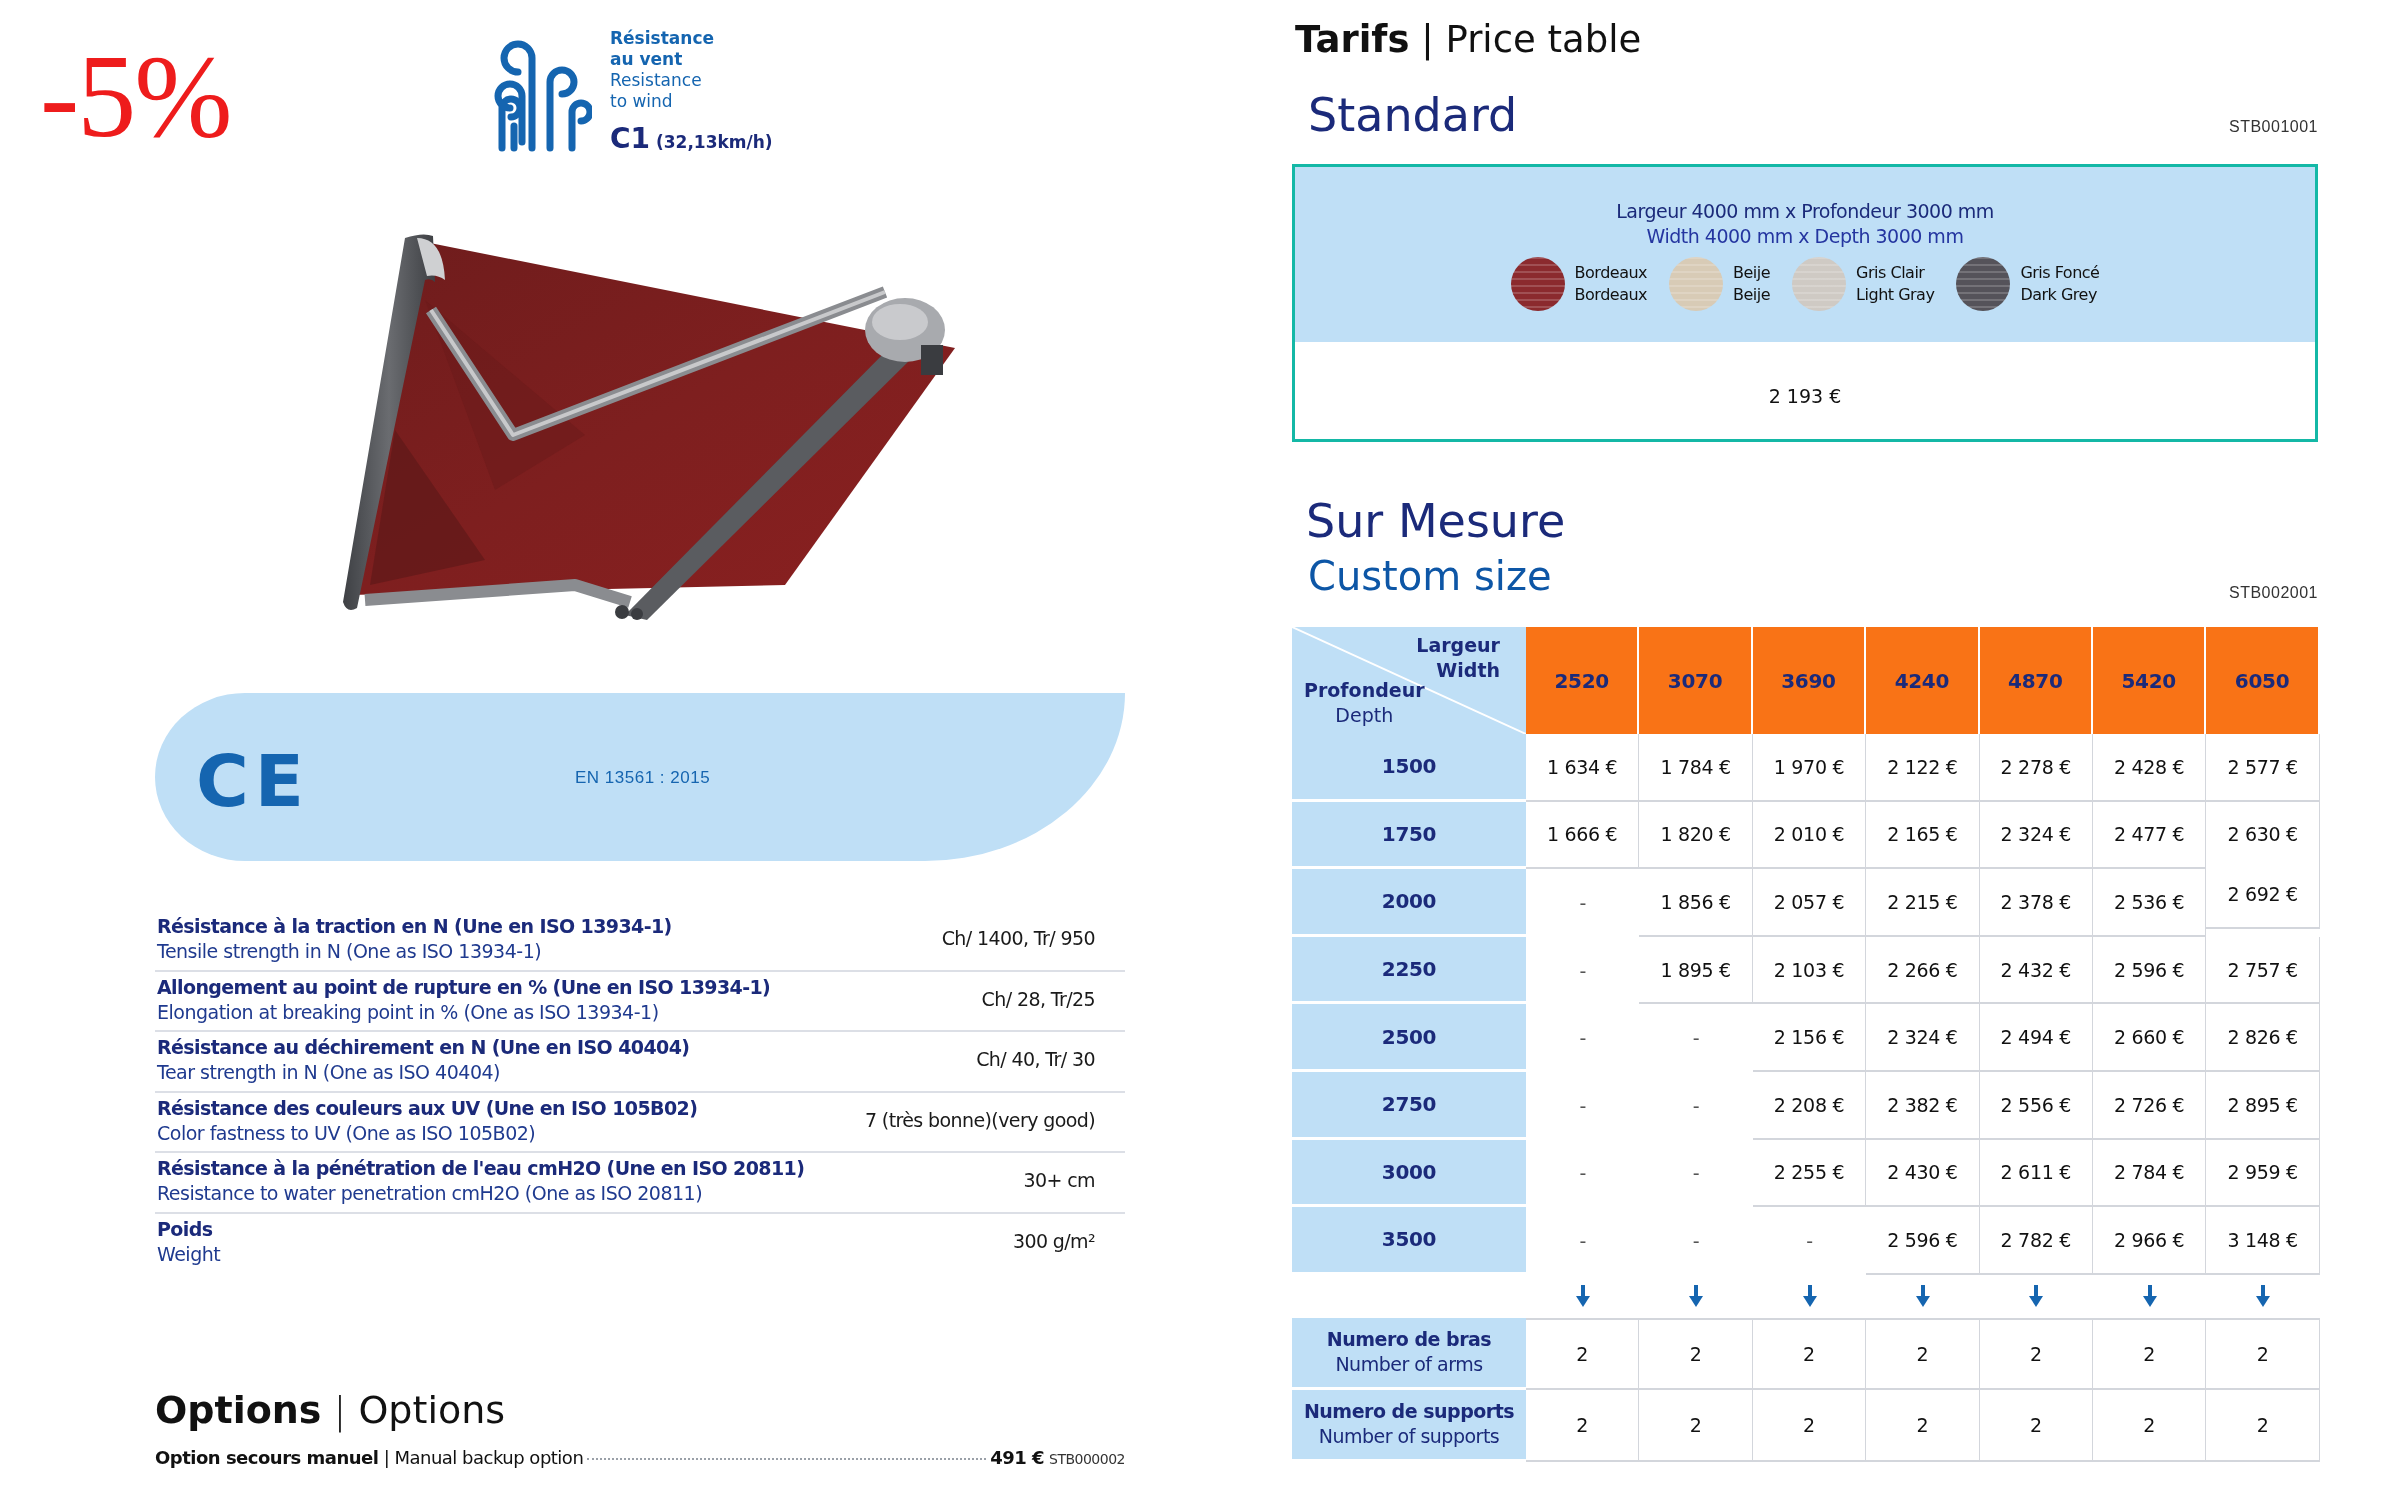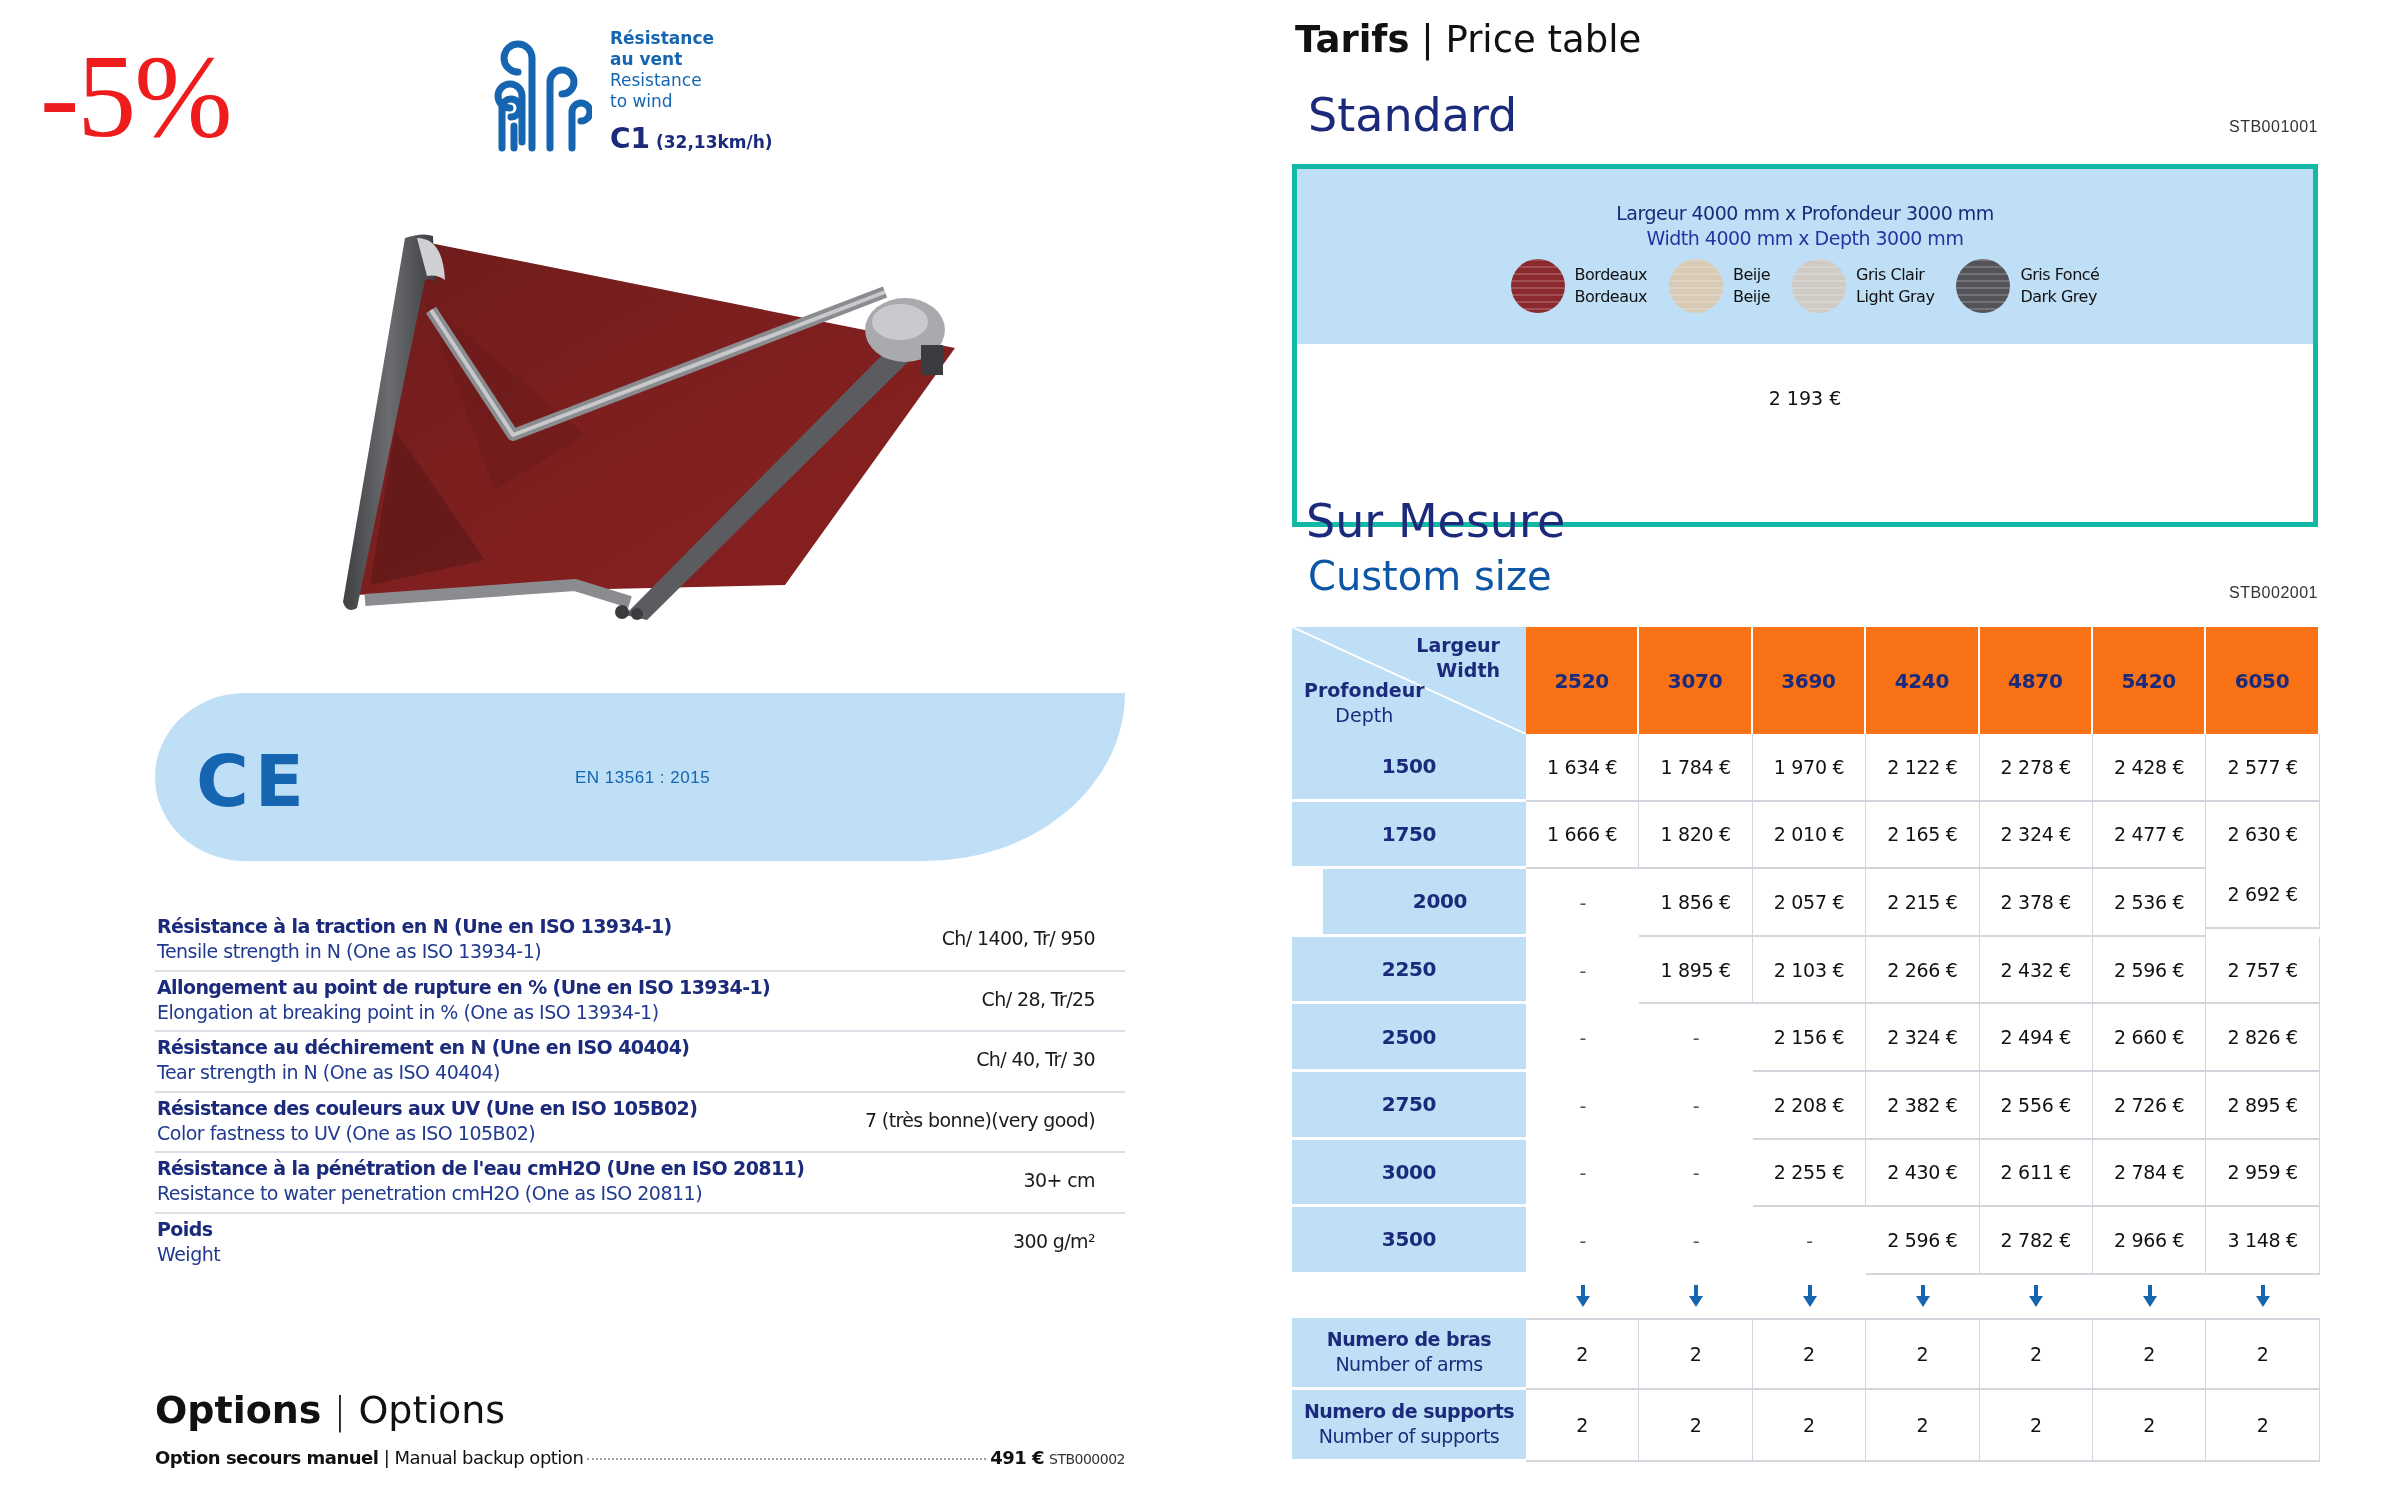--- a/index.html
+++ b/index.html
@@ -43,21 +43,21 @@
   .opt-line .lbl b { font-weight:bold; }
   .opt-line .dots { flex:1; border-bottom:2px dotted #9aa0a8; margin:0 4px; transform:translateY(-4px); }
   .opt-line .price { font-weight:bold; }
   .opt-line .code { font-size:14px; margin-left:5px; color:#333; }
 
   
   .tarifs { left:1295px; top:18px; font-size:37px; color:#111; }
   .tarifs b { font-weight:bold; }
   .h-standard { left:1308px; top:88px; font-size:46px; color:#1b2a7a; }
   .code-r { font-size:16px; color:#333; letter-spacing:0.5px; font-family:"Liberation Sans", sans-serif; }
-  .std-box { left:1292px; top:164px; width:1026px; height:363px; border:5px solid #14b8a6; box-sizing:border-box; }
+  .std-box { left:1292px; top:164px; width:1026px; height:278px; border:3px solid #14b8a6; box-sizing:border-box; }
   .std-top { position:absolute; left:0; top:0; right:0; height:175px; background:#bfdff6; }
   .std-l1 { position:absolute; left:0; right:0; top:33px; text-align:center; font-size:19px; color:#1b2a7a; letter-spacing:-0.5px; }
   .std-l2 { position:absolute; left:0; right:0; top:58px; text-align:center; font-size:19px; color:#2435a0; letter-spacing:-0.5px; }
   .swatches { position:absolute; left:0; right:0; top:90px; display:flex; justify-content:center; gap:22px; }
   .sw { display:flex; align-items:center; gap:10px; }
   .sw .dot { width:54px; height:54px; border-radius:50%; 
      background-image: repeating-linear-gradient(180deg, rgba(255,255,255,0.18) 0 2px, rgba(0,0,0,0) 2px 7px); }
   .sw .txt { font-size:16px; line-height:22px; color:#111; letter-spacing:-0.5px; }
   .std-price { position:absolute; left:0; right:0; top:218px; text-align:center; font-size:19px; color:#111; }
 
@@ -243,21 +243,21 @@
     <div class="cell pcell" style="left: 801px; top: 107px; width: 113.4px; height: 67.6px;">2 428 €</div>
     <div class="cell pcell" style="left: 914.4px; top: 107px; width: 113.4px; height: 67.6px;">2 577 €</div>
     <div class="cell rcell" style="left: 0px; top: 174.6px; width: 234px; height: 67.6px;">1750</div>
     <div class="cell pcell" style="left: 234px; top: 174.6px; width: 113.4px; height: 67.6px;">1 666 €</div>
     <div class="cell pcell" style="left: 347.4px; top: 174.6px; width: 113.4px; height: 67.6px;">1 820 €</div>
     <div class="cell pcell" style="left: 460.8px; top: 174.6px; width: 113.4px; height: 67.6px;">2 010 €</div>
     <div class="cell pcell" style="left: 574.2px; top: 174.6px; width: 113.4px; height: 67.6px;">2 165 €</div>
     <div class="cell pcell" style="left: 687.6px; top: 174.6px; width: 113.4px; height: 67.6px;">2 324 €</div>
     <div class="cell pcell" style="left: 801px; top: 174.6px; width: 113.4px; height: 67.6px;">2 477 €</div>
     <div class="cell pcell" style="left: 914.4px; top: 174.6px; width: 113.4px; height: 67.6px;">2 630 €</div>
-    <div class="cell rcell" style="left: 0px; top: 242.2px; width: 234px; height: 67.6px; margin-left: 31px;">2000</div>
+    <div class="cell rcell" style="left: 0px; top: 242.2px; width: 234px; height: 67.6px;">2000</div>
     <div class="cell pcell dash" style="left: 234px; top: 242.2px; width: 113.4px; height: 67.6px;">-</div>
     <div class="cell pcell" style="left: 347.4px; top: 242.2px; width: 113.4px; height: 67.6px;">1 856 €</div>
     <div class="cell pcell" style="left: 460.8px; top: 242.2px; width: 113.4px; height: 67.6px;">2 057 €</div>
     <div class="cell pcell" style="left: 574.2px; top: 242.2px; width: 113.4px; height: 67.6px;">2 215 €</div>
     <div class="cell pcell" style="left: 687.6px; top: 242.2px; width: 113.4px; height: 67.6px;">2 378 €</div>
     <div class="cell pcell" style="left: 801px; top: 242.2px; width: 113.4px; height: 67.6px;">2 536 €</div>
     <div class="cell pcell" style="left: 914.4px; top: 234px; width: 113.4px; height: 67.6px;">2 692 €</div>
     <div class="cell rcell" style="left: 0px; top: 309.8px; width: 234px; height: 67.6px;">2250</div>
     <div class="cell pcell dash" style="left: 234px; top: 309.8px; width: 113.4px; height: 67.6px;">-</div>
     <div class="cell pcell" style="left: 347.4px; top: 309.8px; width: 113.4px; height: 67.6px;">1 895 €</div>

